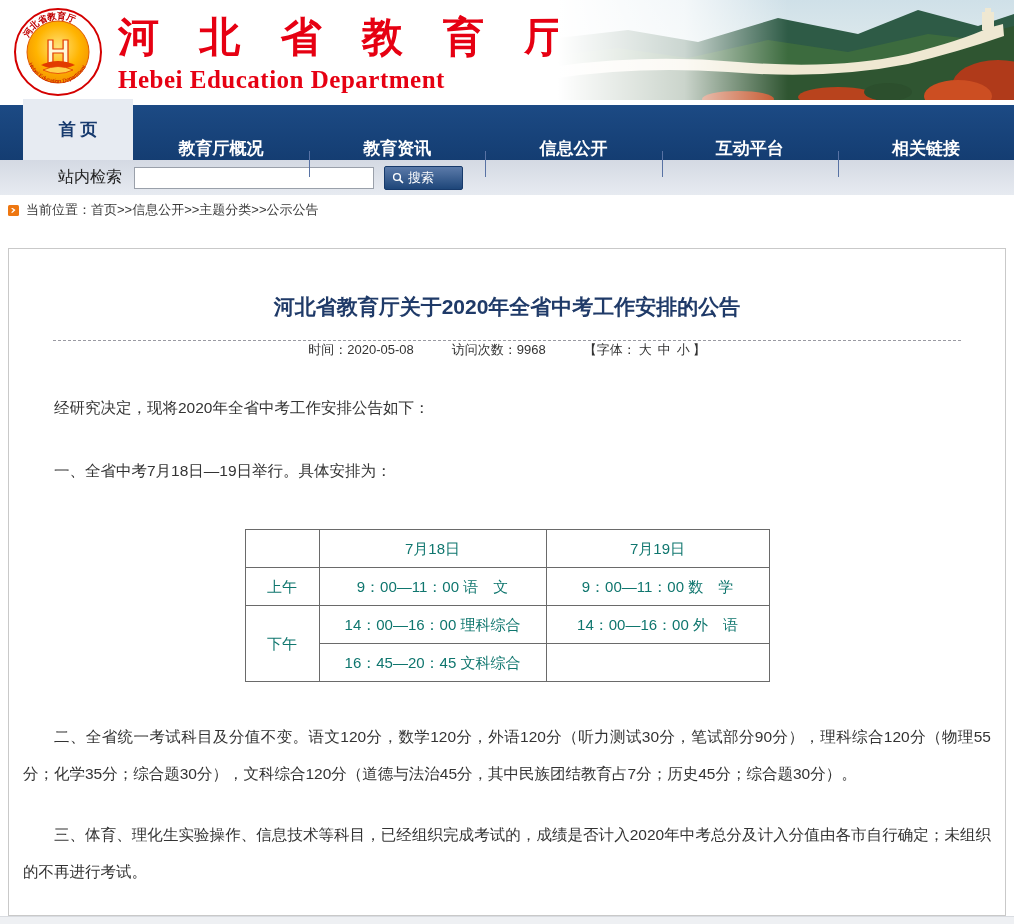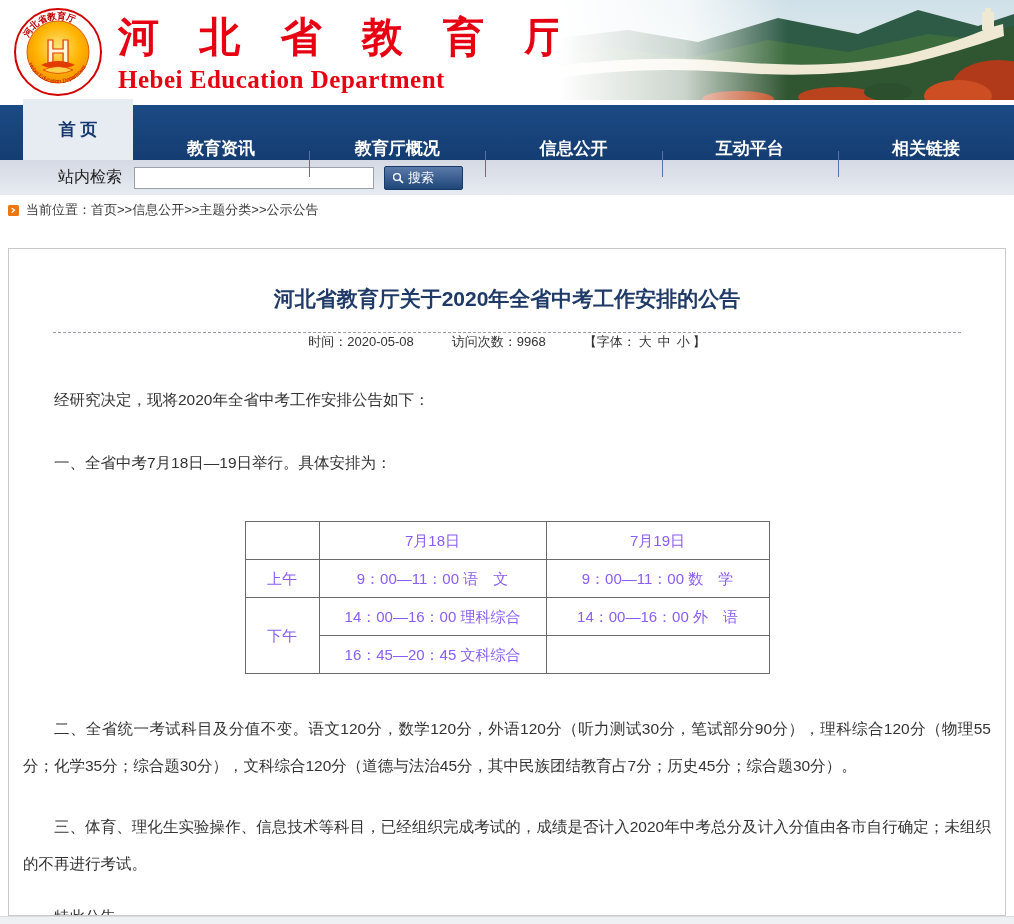--- a/index.html
+++ b/index.html
@@ -34,40 +34,40 @@
                 background:linear-gradient(#5b7aa9,#1e4679); border:1px solid #173a6b; border-radius:2px;
                 color:#fff; font-size:13px; cursor:pointer; }
 
   
   .breadcrumb { height:30px; display:flex; align-items:center; background:#fff; }
   .crumb-icon { margin-left:8px; width:11px; height:11px; flex:0 0 auto; }
   .crumb-text { margin-left:7px; font-size:13px; color:#3a3a3a; }
 
   
   .content-box { margin:23px 8px 0; height:668px; border:1px solid #c9c9c9; background:#fff;
-                 padding:9px 14px; overflow:hidden; }
+                 padding:17px 14px; overflow:hidden; }
   .article-title { margin-top:27px; text-align:center; font-size:21px; font-weight:bold; color:#1f3a68; }
   .dashed-sep { margin:19px 30px 0; border:0; border-top:1px dashed #9a9aa2; }
   .meta { margin-top:0; text-align:center; font-size:13px; color:#333; }
   .meta .gap { display:inline-block; width:38px; }
   .meta .fs-link { cursor:pointer; padding:0 3px; }
 
   .article-body { font-size:15.5px; color:#333; line-height:37px; text-align:justify; }
   .article-body p { text-indent:2em; }
   .p1 { margin-top:30px; }
   .p2 { margin-top:26px; }
   .p3 { margin-top:36px; }
   .p4 { margin-top:24px; }
   .p5 { margin-top:16px; }
 
   
   .table-wrap { margin-top:40px; display:flex; justify-content:center; }
   table.exam { border-collapse:collapse; table-layout:fixed; }
   table.exam td, table.exam th { border:1px solid #6a6a6a; height:31px; text-align:center;
-                                 font-size:15px; font-weight:normal; color:#8b5cf6; padding:0 6px; white-space:nowrap; }
+                                 font-size:15px; font-weight:normal; color:#0f766e; padding:0 6px; white-space:nowrap; }
   table.exam .c0 { width:74px; }
   table.exam .c1 { width:227px; }
   table.exam .c2 { width:223px; }
 
   
   .bottom-strip { position:absolute; left:0; bottom:0; width:100%; height:8px; background:#eef0f3; border-top:1px solid #d9dce1; }
 </style>
 </head>
 <body>
 
@@ -119,22 +119,22 @@
       <ellipse cx="400" cy="96" rx="34" ry="16" fill="#cc4e22"></ellipse>
       <ellipse cx="280" cy="97" rx="40" ry="10" fill="#b8431d"></ellipse>
       <ellipse cx="180" cy="99" rx="36" ry="8" fill="#c24c20"></ellipse>
       <ellipse cx="330" cy="92" rx="24" ry="9" fill="#2c4f2d"></ellipse>
       <rect width="230" height="100" fill="url(#fadeL)"></rect>
     </svg>
   </div>
 
   <div class="nav">
     <div class="nav-item active">首 页</div>
+    <div class="nav-item">教育厅概况</div>
     <div class="nav-item">教育资讯</div>
-    <div class="nav-item">教育厅概况</div>
     <div class="nav-item">信息公开</div>
     <div class="nav-item">互动平台</div>
     <div class="nav-item">相关链接</div>
   </div>
 
   <div class="search-bar">
     <span class="search-label">站内检索</span>
     <input class="search-input" type="text" value="" style="">
     <button class="search-btn">
       <svg width="12" height="12" viewBox="0 0 12 12">

